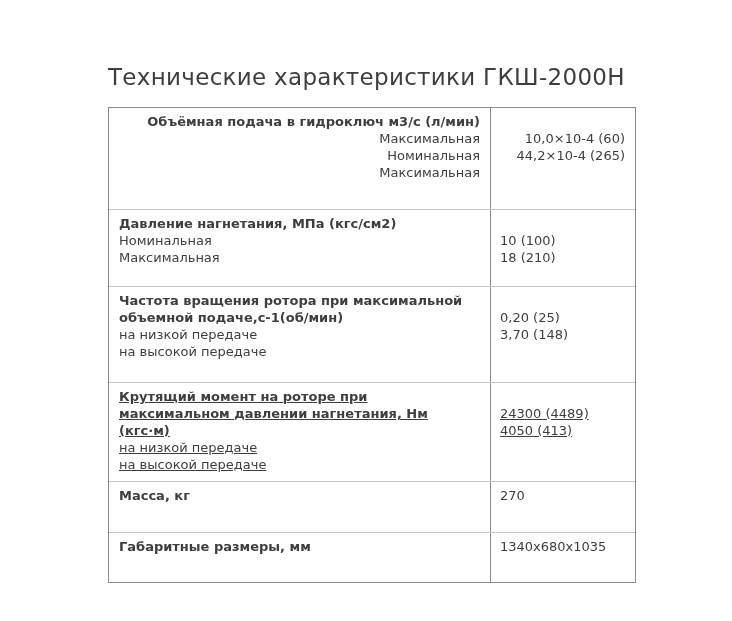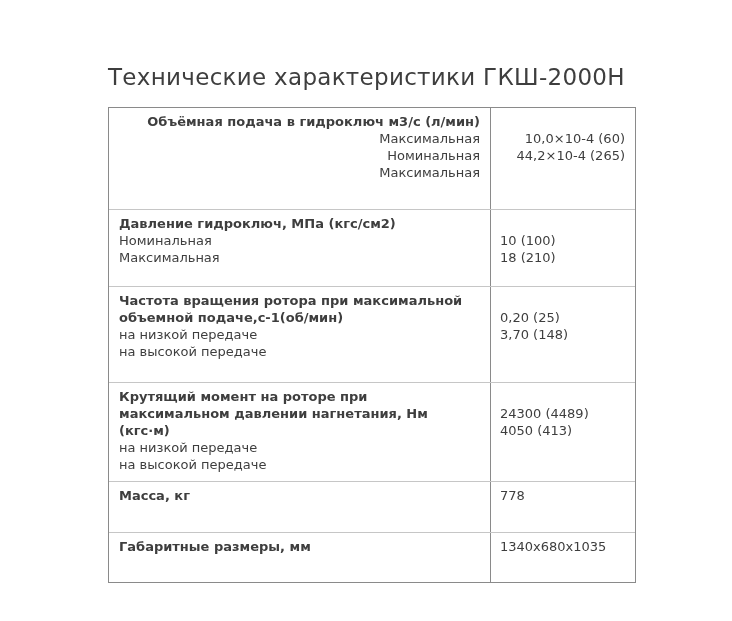--- a/index.html
+++ b/index.html
@@ -28,21 +28,21 @@
     width:528px;
     border:1px solid var(--border-outer);
     box-sizing:border-box;
     background:var(--bg);
   }
   .spec-row{display:flex;align-items:stretch;}
   .spec-row + .spec-row{border-top:1px solid var(--border-inner);}
   .spec-row:nth-child(1){min-height:101px;text-align:right;}
   .spec-row:nth-child(2){min-height:76px;}
   .spec-row:nth-child(3){min-height:95px;justify-content:center;}
-  .spec-row:nth-child(4){min-height:98px;}
+  .spec-row:nth-child(4){min-height:98px;text-decoration:underline;}
   .spec-row:nth-child(5){min-height:50px;}
   .spec-row:nth-child(6){min-height:49px;}
   .cell{
     box-sizing:border-box;
     padding:5px 10px 6px 10px;
     font-size:13px;
     line-height:17px;
   }
   .label-cell{
     width:382px;
@@ -70,21 +70,21 @@
         </div>
     <div class="cell value-cell">
           <div class="value-line"></div>
           <div class="value-line">10,0×10-4 (60)</div>
           <div class="value-line">44,2×10-4 (265)</div>
         </div>
   </div>
 
   <div class="spec-row">
     <div class="cell label-cell">
-      <div class="row-title">Давление гидроключ, МПа (кгс/см2)</div>
+      <div class="row-title">Давление нагнетания, МПа (кгс/см2)</div>
     <div class="sub-line">Номинальная</div>
           <div class="sub-line">Максимальная</div>
         </div>
     <div class="cell value-cell">
           <div class="value-line"></div>
           <div class="value-line">10 (100)</div>
           <div class="value-line">18 (210)</div>
         </div>
   </div>
 
@@ -112,21 +112,21 @@
           <div class="value-line">24300 (4489)</div>
           <div class="value-line">4050 (413)</div>
         </div>
   </div>
 
   <div class="spec-row">
     <div class="cell label-cell">
       <div class="row-title">Масса, кг</div>
     </div>
     <div class="cell value-cell">
-          <div class="value-line">778</div>
+          <div class="value-line">270</div>
         </div>
   </div>
 
   <div class="spec-row">
     <div class="cell label-cell">
       <div class="row-title">Габаритные размеры, мм</div>
     </div>
     <div class="cell value-cell">
           <div class="value-line">1340x680x1035</div>
         </div>

